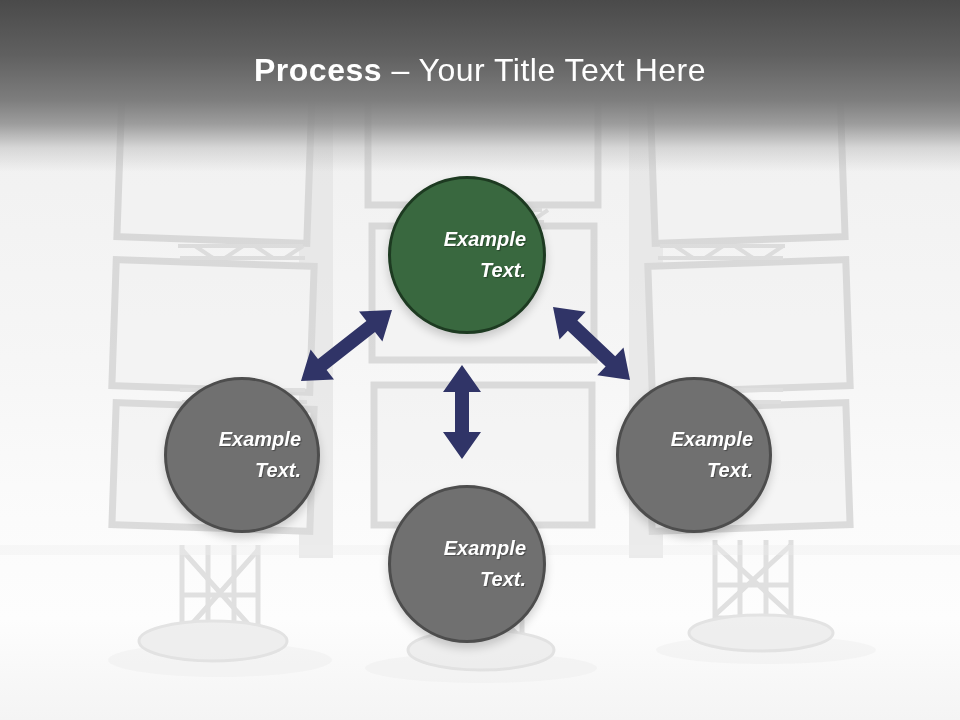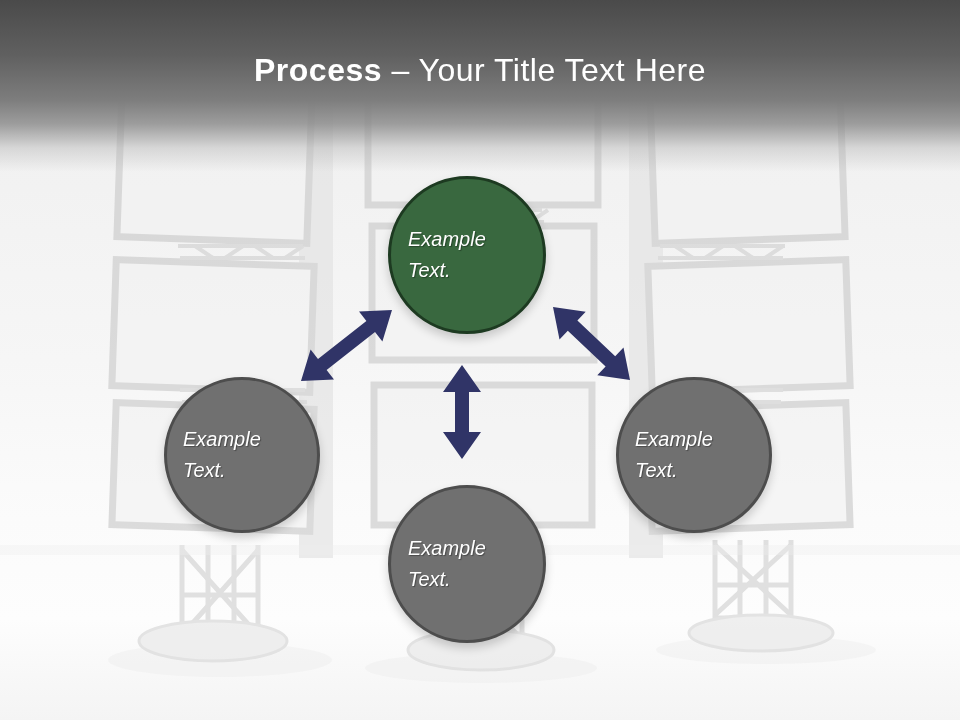--- a/index.html
+++ b/index.html
@@ -35,22 +35,22 @@
   .arrows-layer{position:absolute;left:0;top:0;z-index:4;}
   
   .node{
     position:absolute;z-index:5;border-radius:50%;
     display:flex;align-items:center;justify-content:center;
     box-shadow:0 5px 10px rgba(0,0,0,.18);
     border:3px solid #4d4d4d;background:#707070;
     cursor:default;
   }
   .node-label{
-    display:block;width:118px;text-align:left;
-    font-style:italic;font-weight:400;font-size:20px;line-height:1.55;
+    display:block;width:118px;text-align:right;
+    font-style:italic;font-weight:700;font-size:20px;line-height:1.55;
     color:var(--node-text,#fff);text-shadow:1px 1px 1px rgba(0,0,0,.35);
   }
   .variant-green{background:var(--node-green-fill,#39683F);border-color:var(--node-green-border,#1d3a21);}
   .variant-gray{background:var(--node-gray-fill,#707070);border-color:var(--node-gray-border,#4d4d4d);}
   .node-top   {left:388px;top:176px;width:152px;height:152px;}
   .node-left  {left:164px;top:377px;width:150px;height:150px;}
   .node-bottom{left:388px;top:485px;width:152px;height:152px;}
   .node-right {left:616px;top:377px;width:150px;height:150px;}
 </style>
 </head>

